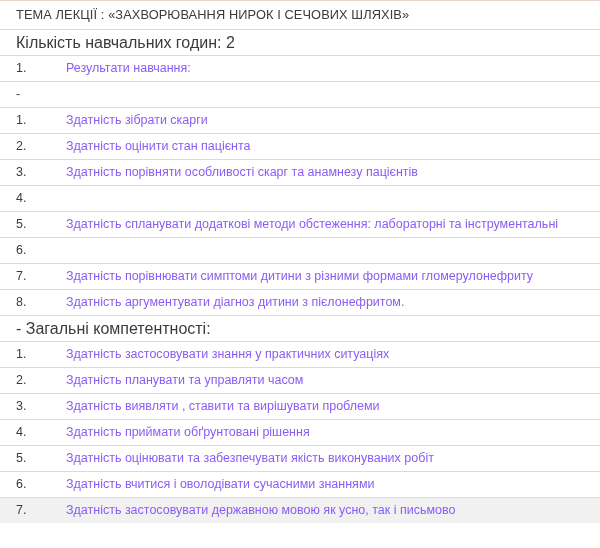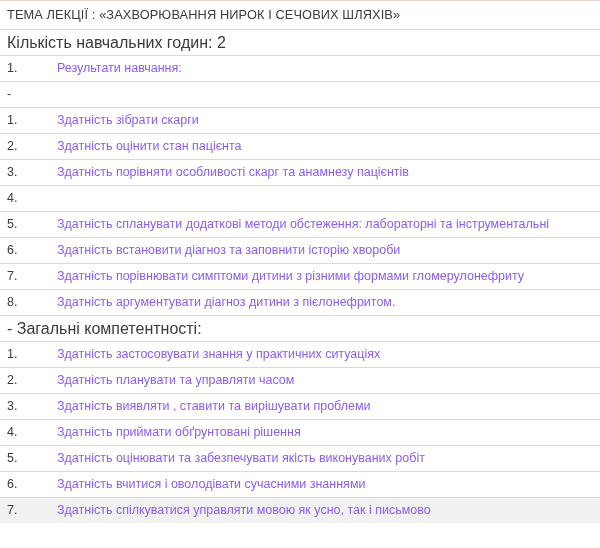--- a/index.html
+++ b/index.html
@@ -18,21 +18,21 @@
   #doc {
     width: 600px;
     box-sizing: border-box;
   }
   .row {
     box-sizing: border-box;
     width: 600px;
     border-top: 1px solid #ecd4cc;
     display: flex;
     align-items: center;
-    padding: 0 0 0 7px;
+    padding: 0 0 0 16px;
     height: 26px;
     white-space: nowrap;
     overflow: hidden;
   }
   .row.title-row {
     height: 29px;
   }
   .row.highlight {
     background: #f1f1f1;
   }
@@ -91,21 +91,20 @@
     </div>
     <div class="row">
       <span class="num">4.</span>
     </div>
     <div class="row">
       <span class="num">5.</span>
       <span class="txt">Здатність спланувати додаткові методи обстеження: лабораторні та інструментальні</span>
     </div>
     <div class="row">
       <span class="num">6.</span>
-      <span class="txt">Здатність встановити діагноз та заповнити  історію хвороби</span>
     </div>
     <div class="row">
       <span class="num">7.</span>
       <span class="txt">Здатність порівнювати симптоми дитини з різними формами гломерулонефриту</span>
     </div>
     <div class="row">
       <span class="num">8.</span>
       <span class="txt">Здатність аргументувати  діагноз дитини з  пієлонефритом.</span>
     </div>
     <div class="row">
@@ -130,15 +129,15 @@
     <div class="row">
       <span class="num">5.</span>
       <span class="txt">Здатність оцінювати та  забезпечувати якість виконуваних робіт</span>
     </div>
     <div class="row">
       <span class="num">6.</span>
       <span class="txt">Здатність вчитися і оволодівати сучасними знаннями</span>
     </div>
     <div class="row highlight">
       <span class="num">7.</span>
-      <span class="txt">Здатність спілкуватися управляти мовою як усно, так і письмово</span>
+      <span class="txt">Здатність застосовувати державною мовою як усно, так і письмово</span>
     </div>
   </div>
 
 </body></html>

